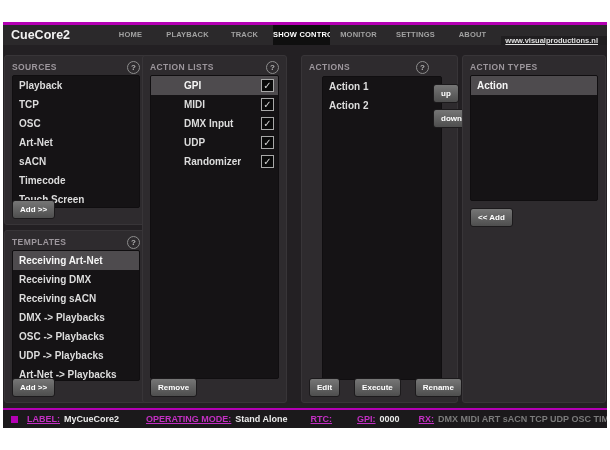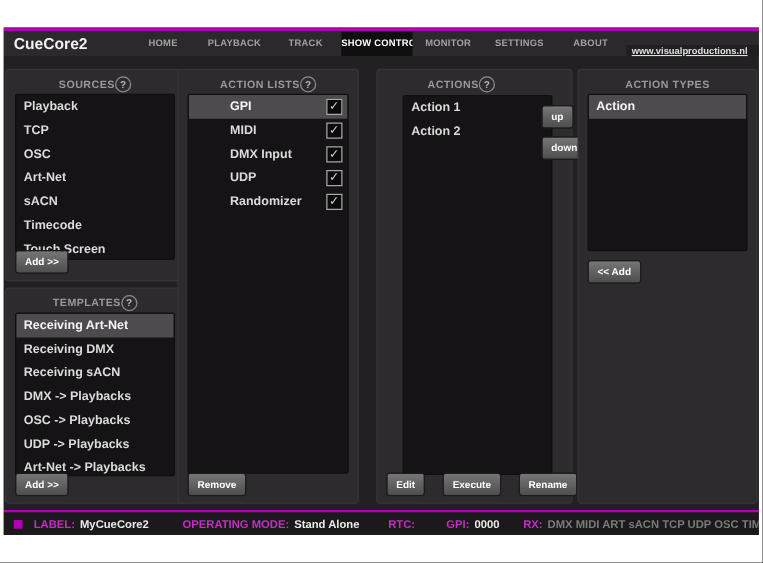--- a/index.html
+++ b/index.html
@@ -22,21 +22,21 @@
 
   
   .content{position:relative;flex:1;background:#232023;}
   .panel{position:absolute;background:#2e2b2e;border:1px solid #383538;border-radius:3px;box-sizing:border-box;padding:0 7px;}
   .p-sources{left:1px;top:10px;width:144px;height:170px;}
   .p-templates{left:1px;top:185px;width:144px;height:173px;}
   .p-actionlists{left:139px;top:10px;width:145px;height:348px;}
   .p-actions{left:298px;top:10px;width:157px;height:348px;}
   .p-actiontypes{left:459px;top:10px;width:144px;height:348px;}
 
-  .panel-head{height:16px;padding-top:3px;display:flex;align-items:center;justify-content:center;}
+  .panel-head{height:16px;padding-top:3px;display:flex;align-items:center;justify-content:space-between;}
   .panel-title{font-size:8.5px;font-weight:bold;letter-spacing:.4px;color:#9d979d;}
   .help{width:11px;height:11px;border-radius:50%;border:1px solid #8d8d8d;color:#b5b5b5;font-size:8px;font-weight:bold;line-height:11px;text-align:center;cursor:pointer;flex:0 0 auto;}
 
   .listbox{background:#151315;border:1px solid #100e10;border-radius:2px;overflow:hidden;box-sizing:border-box;}
   .lb-sources{height:133px;}
   .lb-templates{height:131px;}
   .lb-actionlists{height:304px;}
   .lb-actions{position:absolute;left:20px;top:20px;width:120px;height:304px;}
   .lb-actiontypes{height:126px;}
 
@@ -48,21 +48,21 @@
   .btn{display:inline-block;background:linear-gradient(#767676,#4e4e4e);border:1px solid #1c1a1c;border-radius:3px;color:#ffffff;font-size:8px;font-weight:bold;padding:4px 7px;cursor:pointer;white-space:nowrap;}
   .btn-under{position:absolute;left:7px;bottom:5px;}
   .btnrow{position:absolute;left:7px;bottom:5px;display:flex;gap:14px;}
   .updown{position:absolute;left:131px;top:28px;display:flex;flex-direction:column;align-items:flex-start;gap:6px;}
   .addback{margin-top:7px;}
 
   
   .statusline{height:2px;background:var(--accent,#b400b4);flex:0 0 auto;}
   .statusbar{height:18px;background:#1b191b;display:flex;align-items:center;padding-left:8px;font-size:9px;font-weight:bold;flex:0 0 auto;white-space:nowrap;overflow:hidden;}
   .sq{width:7px;height:7px;background:var(--accent,#b400b4);margin-right:9px;flex:0 0 auto;}
-  .sk{color:#c32fc3;}
+  .sk{color:#c32fc3;text-decoration:underline;}
   .sv{color:#ebebeb;margin-left:4px;}
   .sv.dim{color:#7b7b7b;}
   .g-label{margin-right:27px;}
   .g-mode{margin-right:23px;}
   .g-rtc{margin-right:21px;}
   .g-gpi{margin-right:19px;}
   .sgroup{display:flex;align-items:center;}
 </style>
 </head>
 <body style="--accent: #b400b4;">

